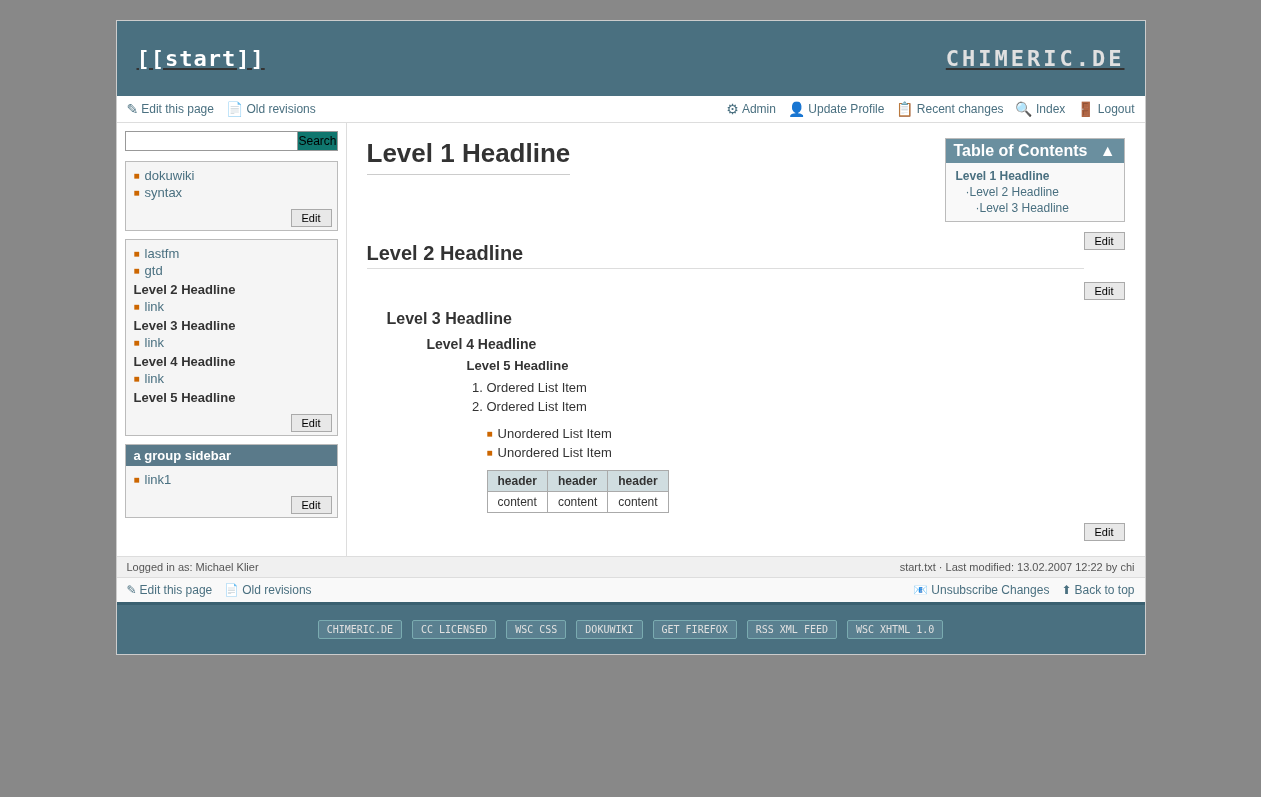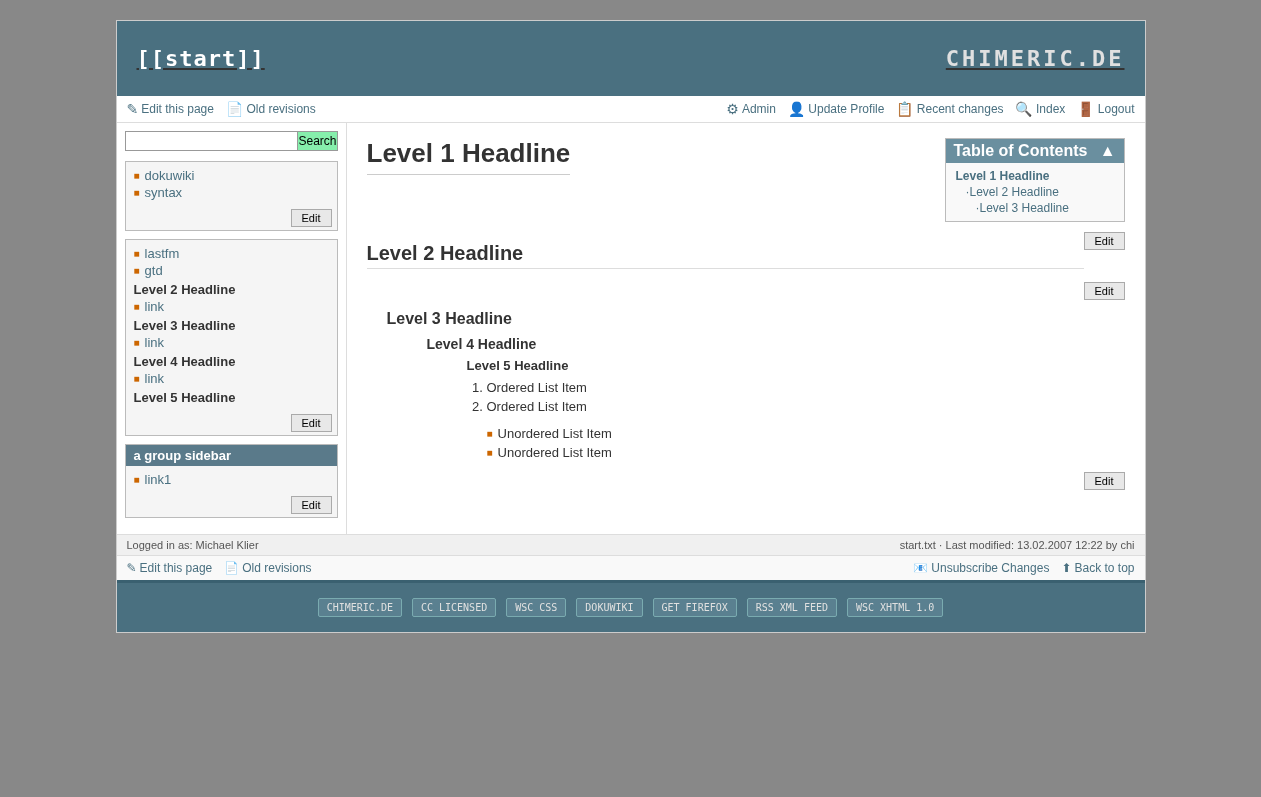--- a/index.html
+++ b/index.html
@@ -31,21 +31,21 @@
     .toolbar-icon { font-size: 14px; }
 
     
     #main-layout { display: flex; }
 
     
     #sidebar { width: 230px; min-width: 230px; border-right: 1px solid #ddd; padding: 8px; background: #fff; }
 
     .search-box { display: flex; margin-bottom: 10px; }
     .search-box input { flex: 1; border: 1px solid #999; padding: 2px 4px; font-size: 12px; }
-    .search-box button { background: #86efac; border: 1px solid #999; border-left: none; padding: 2px 0; font-size: 12px; cursor: pointer; }
+    .search-box button { background: #0f766e; border: 1px solid #999; border-left: none; padding: 2px 0; font-size: 12px; cursor: pointer; }
 
     .sidebar-section { margin-bottom: 8px; border: 1px solid #bbb; background: #f5f5f5; }
     .sidebar-section-title { background: #6a8f9f; color: #fff; padding: 3px 8px; font-size: 13px; font-weight: bold; }
     .sidebar-section-title.dark { background: #5a7a8a; }
     .sidebar-section-content { padding: 5px 8px; }
     .sidebar-nav-item { display: flex; align-items: center; gap: 5px; padding: 1px 0; }
     .sidebar-bullet { color: #cc6600; font-size: 10px; }
     .sidebar-nav-item a { color: #4a7080; text-decoration: none; font-size: 13px; }
     .sidebar-edit-btn { text-align: right; padding: 3px 5px; }
     .sidebar-edit-btn button { background: #e8e8e8; border: 1px solid #aaa; padding: 2px 10px; font-size: 11px; cursor: pointer; }
@@ -264,20 +264,36 @@
             <li>
               <span class="ul-bullet">■</span>
               Unordered List Item
             </li>
             <li>
               <span class="ul-bullet">■</span>
               Unordered List Item
             </li>
           </ul>
 
+          <table class="page-table">
+            <thead>
+              <tr>
+                <th>header</th>
+                <th>header</th>
+                <th>header</th>
+              </tr>
+            </thead>
+            <tbody>
+              <tr>
+                <td>content</td>
+                <td>content</td>
+                <td>content</td>
+              </tr>
+            </tbody>
+          </table>
         </div>
       </div>
 
       <div style="display:flex; justify-content:flex-end; margin-top:10px;">
         <button class="edit-btn">Edit</button>
       </div>
     </div>
   </div>
 
   <div id="info-bar">

